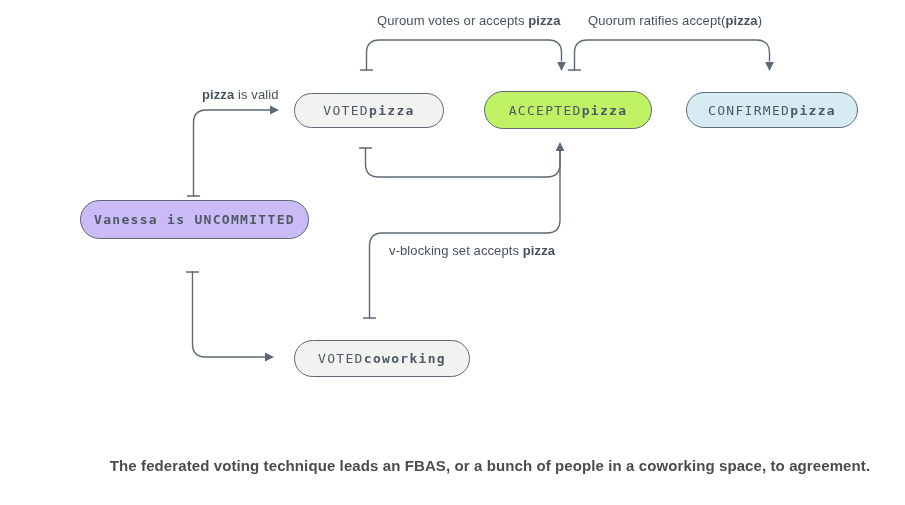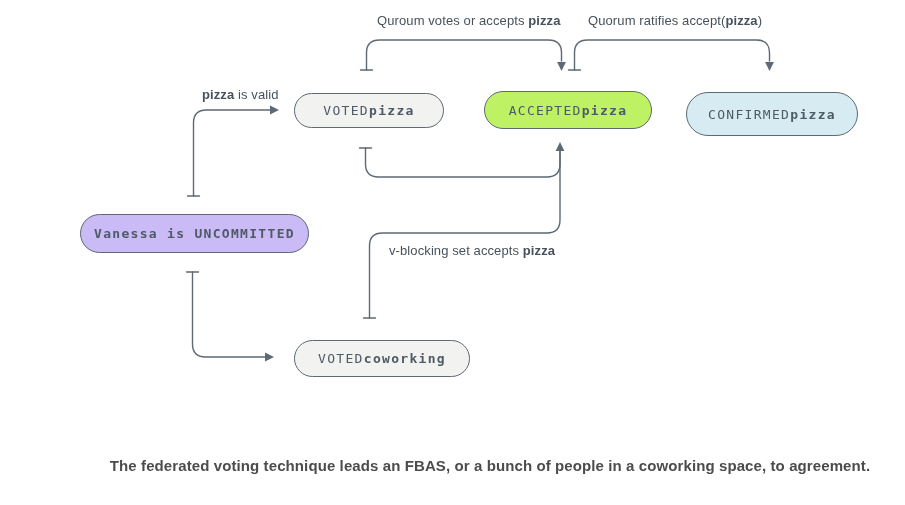--- a/index.html
+++ b/index.html
@@ -63,26 +63,26 @@
   <div class="node" style="left: 294px; top: 93px; width: 150px; height: 35px; background-color: rgb(242, 242, 240);">
     <span class="npre">VOTED </span>
       <span class="nbold">pizza</span>
   </div>
 
   <div class="node" style="left: 484px; top: 91px; width: 168px; height: 38px; background-color: #bef264;">
     <span class="npre">ACCEPTED </span>
       <span class="nbold">pizza</span>
   </div>
 
-  <div class="node" style="left: 686px; top: 92px; width: 172px; height: 44px; background-color: rgb(215, 235, 242);">
+  <div class="node" style="left: 686px; top: 92px; width: 172px; height: 36px; background-color: rgb(215, 235, 242);">
     <span class="npre">CONFIRMED </span>
       <span class="nbold">pizza</span>
   </div>
 
-  <div class="node" style="left: 80px; top: 214px; width: 229px; height: 39px; background-color: rgb(202, 186, 246);">
+  <div class="node" style="left: 80px; top: 200px; width: 229px; height: 39px; background-color: rgb(202, 186, 246);">
     <span class="npre"></span>
       <span class="nbold">Vanessa is UNCOMMITTED</span>
   </div>
 
   <div class="node" style="left: 294px; top: 340px; width: 176px; height: 37px; background-color: rgb(242, 242, 240);">
     <span class="npre">VOTED </span>
       <span class="nbold">coworking</span>
   </div>
 
   <div class="elabel" style="left:202px;top:87px;text-align:center;">

